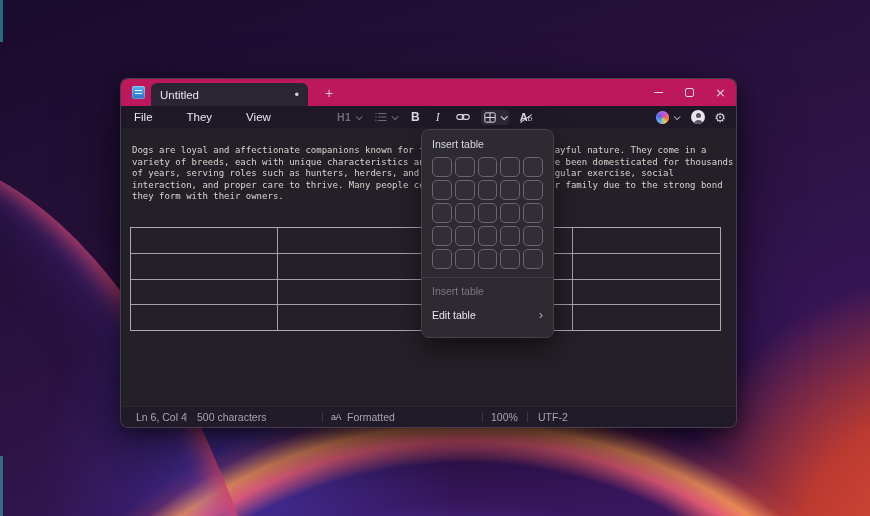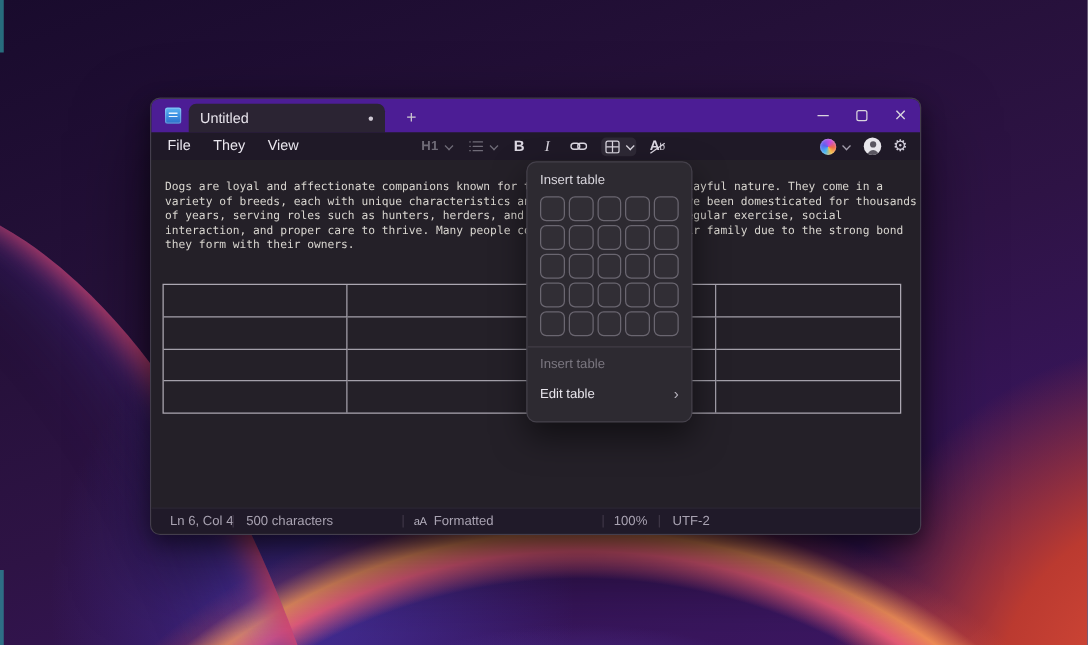--- a/index.html
+++ b/index.html
@@ -26,42 +26,42 @@
   .edge-glow-bottom { bottom: 0; height: 60px; }
 
   
   .window { position: absolute; left: 120px; top: 78px; width: 617px; height: 350px;
     border-radius: 8px; overflow: hidden; background: #242028;
     border: 1px solid rgba(130,120,145,.35);
     box-shadow: 0 26px 60px rgba(0,0,0,.55), 0 6px 18px rgba(0,0,0,.45);
   }
 
   
-  .titlebar { position: absolute; top: 0; left: 0; right: 0; height: 27px; background: #4c1d95; }
+  .titlebar { position: absolute; top: 0; left: 0; right: 0; height: 27px; background: #be185d; }
   .app-icon { position: absolute; left: 11px; top: 7px; width: 13px; height: 13px; border-radius: 2px;
     background: linear-gradient(180deg, #5fb6f2 0%, #3a8de0 55%, #2f6fc8 100%);
     box-shadow: inset 0 0 0 1px rgba(255,255,255,.25); }
   .app-icon::after { content: ""; position: absolute; left: 3px; right: 3px; top: 4px; height: 5px;
     background: linear-gradient(#eaf4ff 0 1px, transparent 1px 3px, #eaf4ff 3px 4px, transparent 4px); }
   .tab { position: absolute; left: 30px; top: 4px; width: 157px; height: 23px; background: #2b2433;
     border-radius: 6px 6px 0 0; display: flex; align-items: center; padding: 0 9px; }
   .tab-title { font-size: 11.5px; color: #e8e4ec; flex: 1; }
   .unsaved-dot { font-size: 13px; color: #cfc9d4; line-height: 10px; }
   .new-tab { position: absolute; left: 198px; top: 5px; width: 20px; height: 18px;
     display: flex; align-items: center; justify-content: center;
     color: #c9c4cf; font-size: 14px; font-weight: 400; border-radius: 4px; }
   .win-controls { position: absolute; right: 0; top: 0; height: 27px; display: flex; }
   .win-btn { width: 31px; height: 100%; display: flex; align-items: center; justify-content: center; color: #d9d5de; }
   .min-glyph { width: 9px; height: 1px; background: currentColor; }
   .max-glyph { width: 9px; height: 9px; border: 1px solid currentColor; border-radius: 2px; }
   .close-glyph { font-size: 13px; font-family: "DejaVu Sans", sans-serif; line-height: 1; }
 
   
   .menubar { position: absolute; top: 27px; left: 0; right: 0; height: 22px; background: #1f1927; }
-  .menu-items { position: absolute; left: 4px; top: 0; height: 100%; display: flex; align-items: center; }
+  .menu-items { position: absolute; left: 4px; top: 0; height: 100%; display: flex; align-items: center; gap: 16px; }
   .menu-item { padding: 0 9px; font-size: 11.5px; color: #e9e6ee; }
   .tools { position: absolute; left: 213px; top: 0; height: 100%; display: flex; align-items: center; gap: 8px; justify-content: flex-end; }
   .tool { display: flex; align-items: center; color: #dcd8e2; padding: 2px 3px; border-radius: 4px; }
   .tool.dim { color: #6f6b77; }
   .tool.active { background: rgba(255,255,255,.07); }
   .chev { width: 5px; height: 5px; border-right: 1px solid currentColor; border-bottom: 1px solid currentColor;
     transform: rotate(45deg) translateY(-1px); margin-left: 5px; }
   .h1-label { font-size: 10.5px; font-weight: bold; letter-spacing: .3px; }
   .bold-label { font-size: 12px; font-weight: bold; }
   .italic-label { font-size: 12px; font-style: italic; font-family: "Liberation Serif", serif; padding: 0 2px; }

